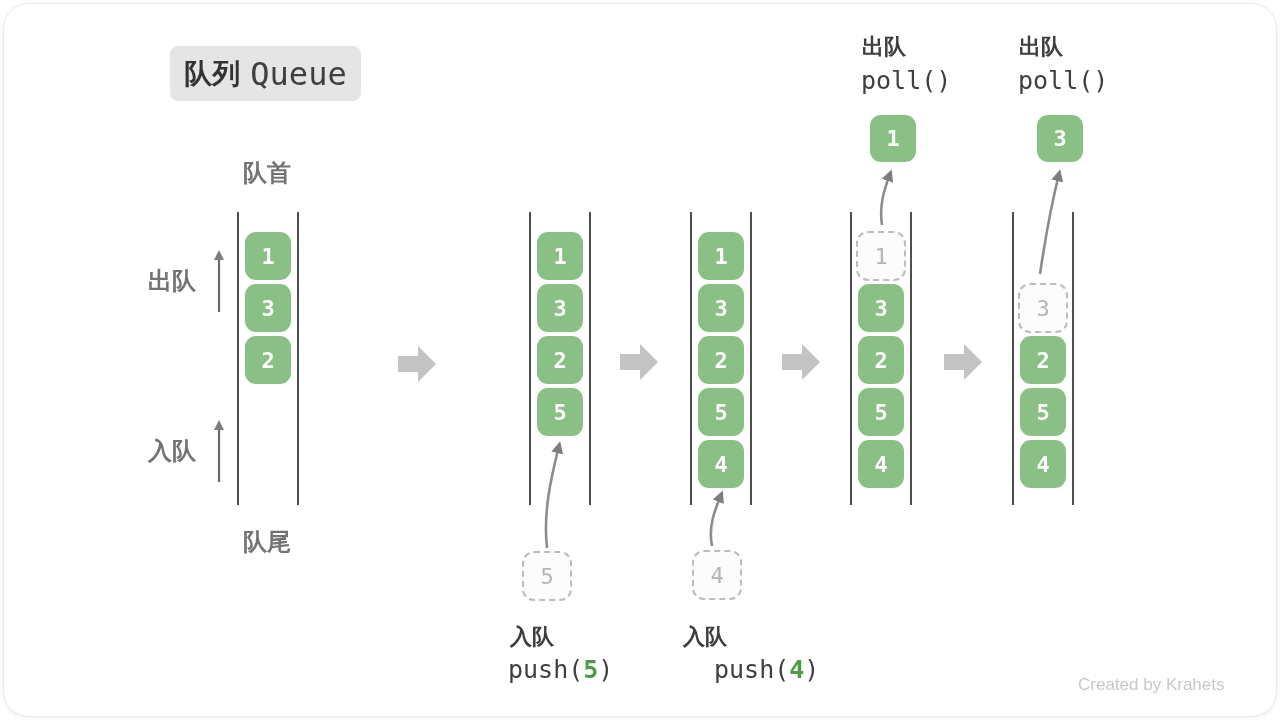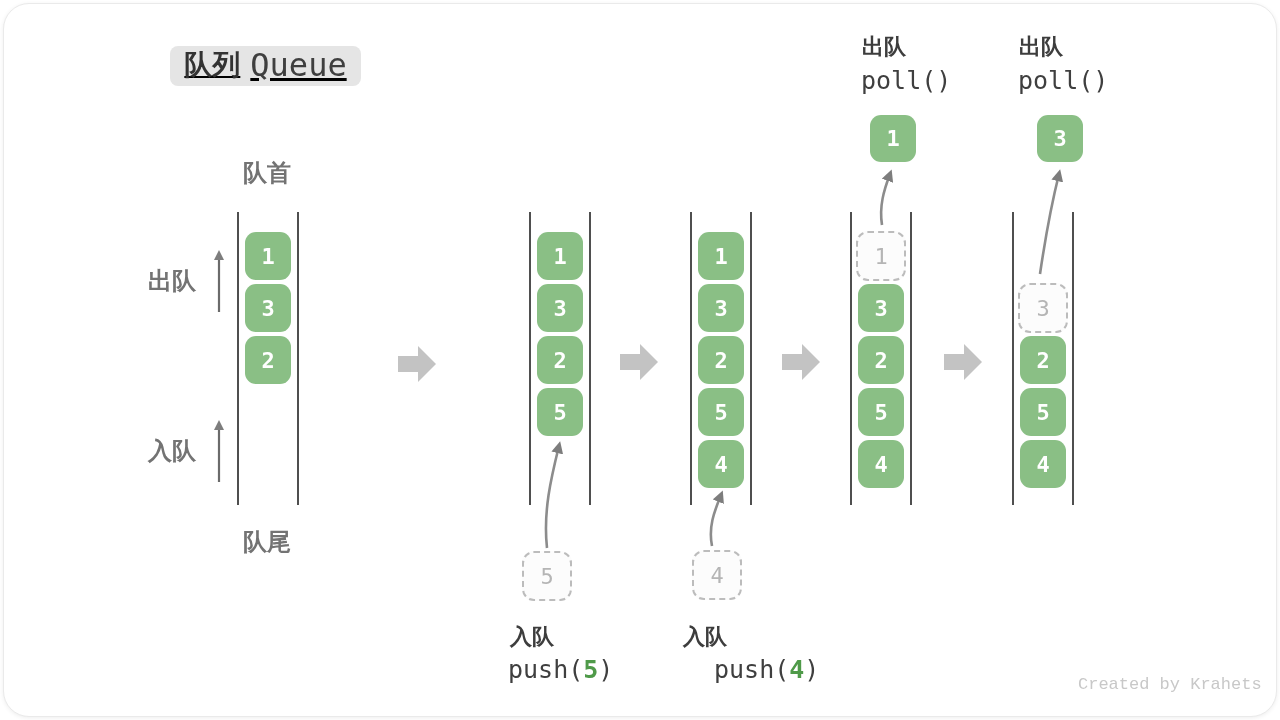--- a/index.html
+++ b/index.html
@@ -2,22 +2,22 @@
 <html><head>
 <meta charset="utf-8">
 <style>
   html,body{margin:0;padding:0;background:#fff;}
   .stage{position:relative;width:1280px;height:720px;overflow:hidden;
          font-family:"Liberation Sans",sans-serif;}
   .card{position:absolute;left:3px;top:3px;right:3px;bottom:3px;background:#fff;
         border:1px solid #eaeaea;border-radius:26px;
         box-shadow:0 1px 4px rgba(0,0,0,.07);}
   
-  .badge{position:absolute;left:170px;top:46px;width:191px;height:40px;background:#e5e5e5;
-         border-radius:8px;display:flex;justify-content:center;gap:10px;text-decoration:underline;}
+  .badge{position:absolute;left:170px;top:46px;width:191px;height:55px;background:#e5e5e5;
+         border-radius:8px;display:flex;align-items:center;justify-content:center;gap:10px;}
   .badge .zh{font-size:28px;font-weight:bold;color:#333;}
   .badge .en{font-family:"DejaVu Sans Mono",monospace;font-size:32px;color:#3f3f3f;}
   
   .cn-label{position:absolute;font-size:24px;font-weight:bold;color:#737373;white-space:nowrap;}
   
   .wall{position:absolute;top:212px;width:2px;height:293px;background:#4f4f4f;}
   
   .cell{position:absolute;width:46px;height:48px;border-radius:11px;background:#8ABF85;
         color:#fff;display:flex;align-items:center;justify-content:center;
         font-family:"DejaVu Sans Mono",monospace;font-size:22px;font-weight:bold;}
@@ -26,21 +26,21 @@
   .ghost{position:absolute;width:50px;height:50px;box-sizing:border-box;border:2px dashed #bcbcbc;
          border-radius:12px;background:#fcfcfc;color:#b5b5b5;display:flex;align-items:center;
          justify-content:center;font-family:"DejaVu Sans Mono",monospace;font-size:22px;}
   
   .step{position:absolute;width:38px;height:40px;}
   
   .op-zh{position:absolute;font-size:22px;font-weight:bold;color:#3d3d3d;white-space:nowrap;}
   .op-code{position:absolute;font-family:"DejaVu Sans Mono",monospace;font-size:25px;
            color:#3f3f3f;white-space:nowrap;}
   .op-code .arg{color:#4F9A49;font-weight:bold;}
-  .watermark{position:absolute;left:1078px;top:675px;font-family:Liberation Mono, monospace;
+  .watermark{position:absolute;left:1078px;top:675px;font-family:Liberation Sans, sans-serif;
              font-size:17px;color:#c8c8c8;white-space:nowrap;}
   svg.overlay{position:absolute;left:0;top:0;width:1280px;height:720px;pointer-events:none;}
 </style>
 </head>
 <body>
 
 <div class="stage">
   <div class="card"></div>
 
   <div class="badge">

